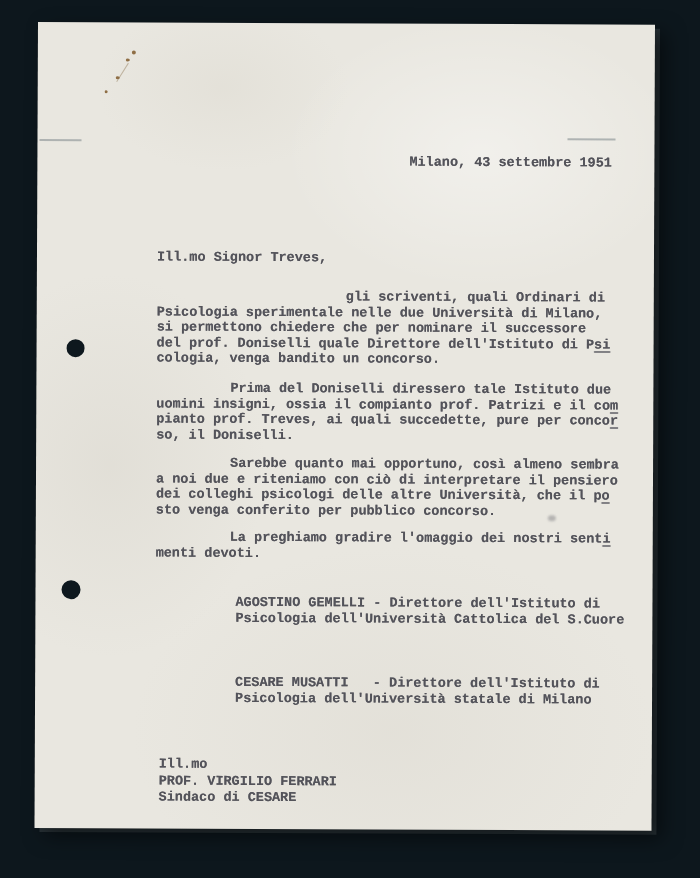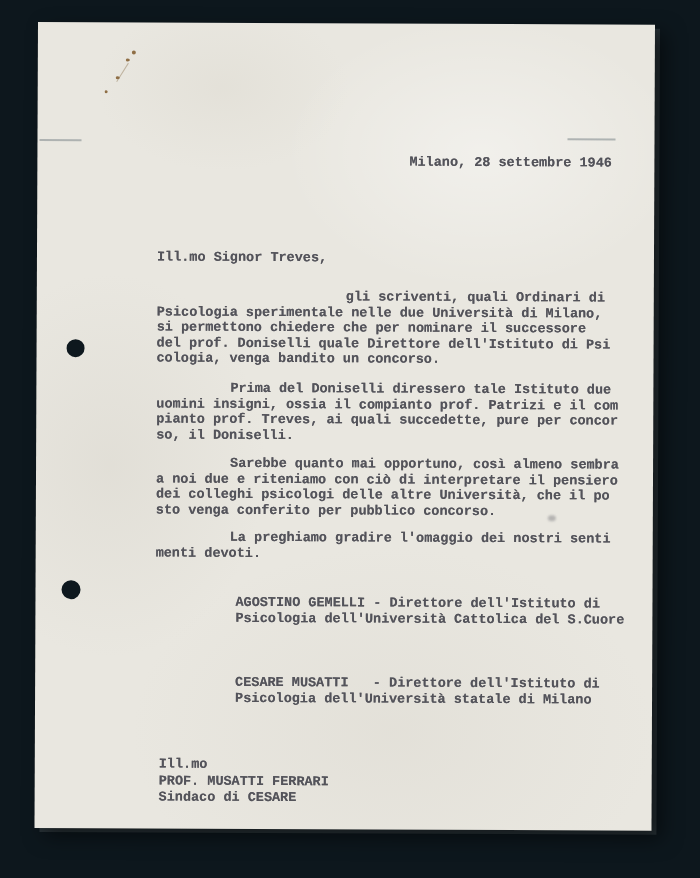--- a/index.html
+++ b/index.html
@@ -37,21 +37,21 @@
   .para-3{top:433px}
   .para-4{top:507px}
   .sig{position:absolute;left:200px;}
   .sig-1{top:572px}
   .sig-2{top:652px}
   .recipient{position:absolute;left:124px;top:734px;}
   .line{height:15.5px;line-height:15.5px;white-space:pre;}
   .recipient .line{height:16.6px;line-height:16.6px;font-family:Liberation Mono, monospace;}
   .indent-lg{padding-left:189px;}
   .indent-sm{padding-left:74px;}
-  .uend{text-underline-offset:3px;}
+  .uend{text-decoration:underline;text-underline-offset:3px;}
   
   .hole{position:absolute;border-radius:50%;background:#0e181e;}
   .hole-1{left:30px;top:317px;width:18px;height:18px;}
   .hole-2{left:26px;top:558px;width:19px;height:19px;}
   .pencil{position:absolute;height:2px;background:#9aa0a2;opacity:0.75;}
   .pencil-left{left:2px;top:117px;width:42px;}
   .pencil-right{left:530px;top:114px;width:48px;}
   .rust{position:absolute;border-radius:50%;background:#8f6e45;}
   .rust-1{left:94px;top:28px;width:4px;height:4px;}
   .rust-2{left:88px;top:36px;width:4px;height:3px;}
@@ -71,21 +71,21 @@
   <div class="pencil pencil-right"></div>
   <div class="rust rust-1"></div>
   <div class="rust rust-2"></div>
   <div class="rust rust-3"></div>
   <div class="rust rust-4"></div>
   <div class="scratch"></div>
   <div class="hole hole-1"></div>
   <div class="hole hole-2"></div>
   <div class="smudge"></div>
 
-  <div class="date">Milano, 28 settembre 1946</div>
+  <div class="date">Milano, 43 settembre 1951</div>
   <div class="salutation">Ill.mo Signor Treves,</div>
 
   <div id="paragraphs">
       <div class="para para-1">
         <div class="line indent-lg">gli scriventi, quali Ordinari di</div>
         <div class="line">Psicologia sperimentale nelle due Università di Milano,</div>
         <div class="line">si permettono chiedere che per nominare il successore</div>
         <div class="line"><span>del prof. Doniselli quale Direttore dell'Istituto di P</span><span class="uend">si</span></div>
         <div class="line">cologia, venga bandito un concorso.</div>
       </div>
@@ -111,17 +111,17 @@
         <div class="line">AGOSTINO GEMELLI - Direttore dell'Istituto di</div>
         <div class="line">Psicologia dell'Università Cattolica del S.Cuore</div>
       </div>
       <div class="sig sig-2">
         <div class="line">CESARE MUSATTI   - Direttore dell'Istituto di</div>
         <div class="line">Psicologia dell'Università statale di Milano</div>
       </div>
     </div>
   <div id="recipient" class="recipient">
       <div class="line">Ill.mo</div>
-      <div class="line">PROF. MUSATTI FERRARI</div>
+      <div class="line">PROF. VIRGILIO FERRARI</div>
       <div class="line">Sindaco di CESARE</div>
     </div>
 
 </div>
 
 </body></html>

